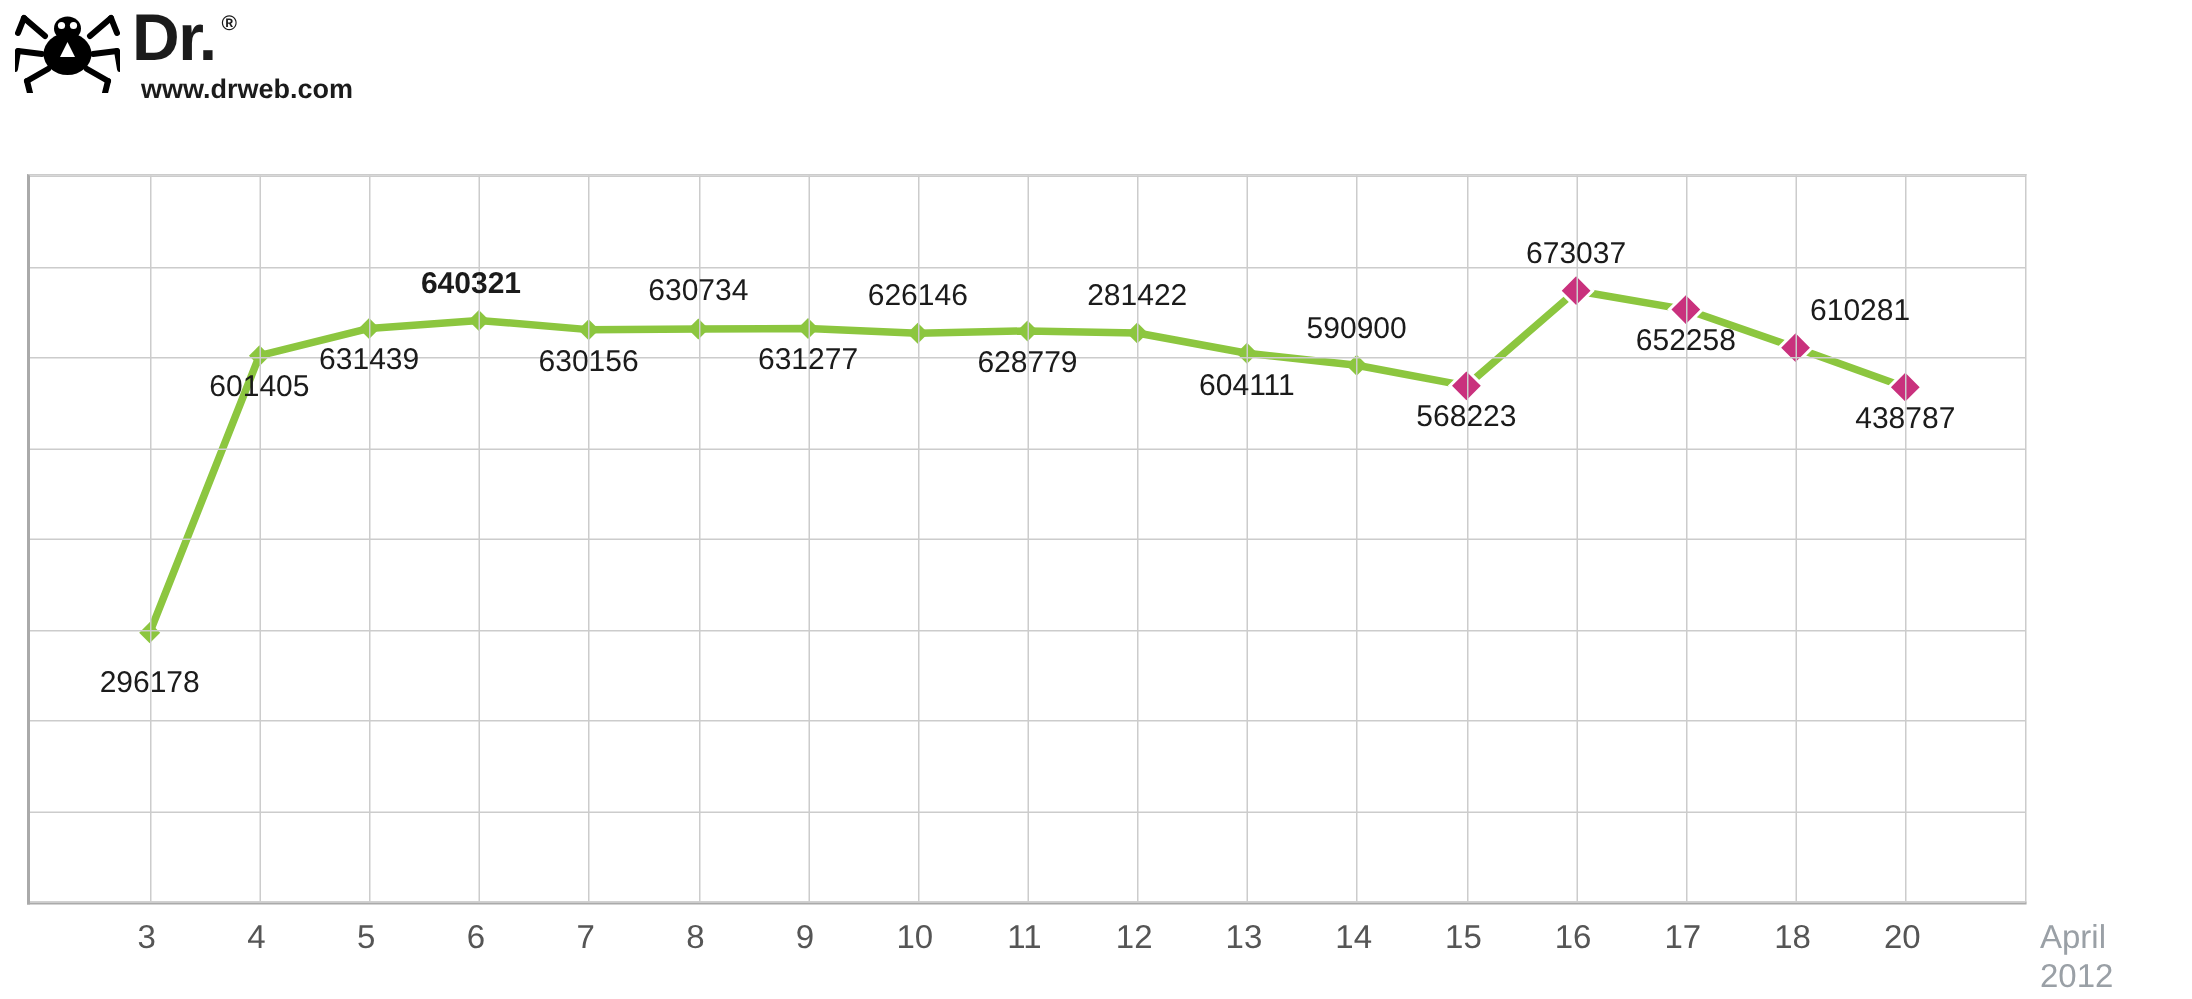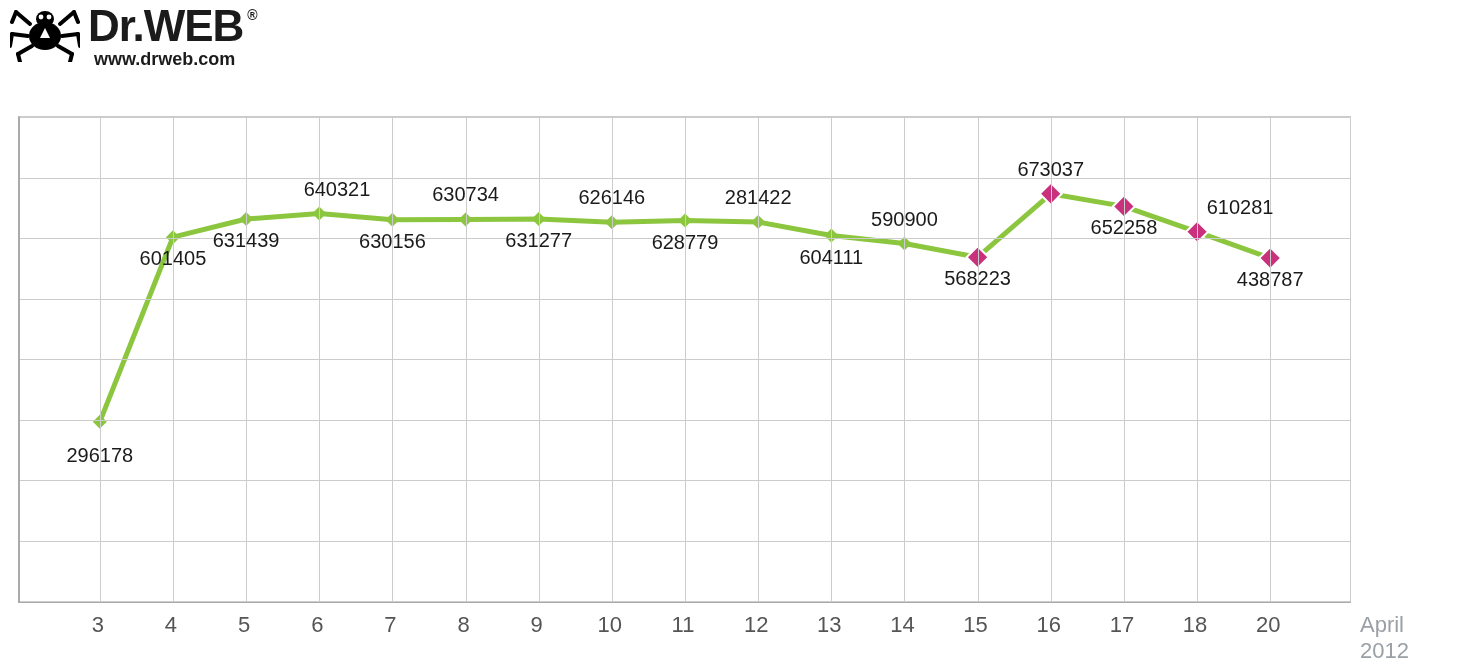--- a/index.html
+++ b/index.html
@@ -47,21 +47,20 @@
         <path d="M22 42 L8 50"></path>
             <path d="M8 50 L10 58"></path>
         <path d="M48 42 L62 50"></path>
             <path d="M62 50 L60 58"></path>
       </g>
     </svg>
   </span>
   <span class="logo-text">
     <span class="brand">
       <span>Dr.</span>
-          <span>WEB</span>
           <span class="reg">®</span>
     </span>
     <span class="site">www.drweb.com</span>
   </span>
 </div>
 
 <div class="plot" id="plot">
   <svg class="series" id="series" viewBox="0 0 1330 484">
         <path d="M79.8 304.81231 L152.95 120.14997499999998 L226.10000000000002 101.97940499999999 L299.25 96.605795 L372.40000000000003 102.75561999999996 L445.55 102.40593000000001 L518.7 102.07741499999997 L591.85 105.18167000000005 L665 103.588705 L738.15 105.00017000000003 L811.3 118.51284500000003 L884.45 126.50549999999998 L957.6 140.22508500000004 L1030.75 76.812615 L1103.9 89.38391000000001 L1177.05 114.77999499999999 L1250.2 141.10233500000004 " fill="none" stroke="#8cc63f" stroke-width="5" stroke-linejoin="round"></path>
         <rect x="74.85025253169417" y="299.8625625316942" width="9.899494936611665" height="9.899494936611665" transform="rotate(45 79.8 304.81231)" fill="#8cc63f" stroke="#8cc63f" stroke-width="0"></rect>
@@ -104,21 +103,21 @@
       <div class="grid-v" style="left: 811.3px;"></div>
       <div class="grid-v" style="left: 884.45px;"></div>
       <div class="grid-v" style="left: 957.6px;"></div>
       <div class="grid-v" style="left: 1030.75px;"></div>
       <div class="grid-v" style="left: 1103.9px;"></div>
       <div class="grid-v" style="left: 1177.05px;"></div>
       <div class="grid-v" style="left: 1250.2px;"></div>
       <div class="dlabel" style="left: 79.8px; top: 327px;">296178</div>
       <div class="dlabel" style="left: 152.95px; top: 130.15px;">601405</div>
       <div class="dlabel" style="left: 226.1px; top: 111.979px; text-align: right;">631439</div>
-      <div class="dlabel" style="left: 317px; top: 60.6058px;">640321</div>
+      <div class="dlabel" style="left: 294px; top: 60.6058px; font-weight: bold;">640321</div>
       <div class="dlabel" style="left: 372.4px; top: 112.756px;">630156</div>
       <div class="dlabel" style="left: 445.55px; top: 66.4059px;">630734</div>
       <div class="dlabel" style="left: 518.7px; top: 112.077px;">631277</div>
       <div class="dlabel" style="left: 591.85px; top: 69.1817px;">626146</div>
       <div class="dlabel" style="left: 665px; top: 113.589px;">628779</div>
       <div class="dlabel" style="left: 738.15px; top: 69.0002px;">281422</div>
       <div class="dlabel" style="left: 811.3px; top: 128.513px;">604111</div>
       <div class="dlabel" style="left: 884.45px; top: 90.5055px;">590900</div>
       <div class="dlabel" style="left: 957.6px; top: 150.225px;">568223</div>
       <div class="dlabel" style="left: 1030.75px; top: 40.8126px;">673037</div>

